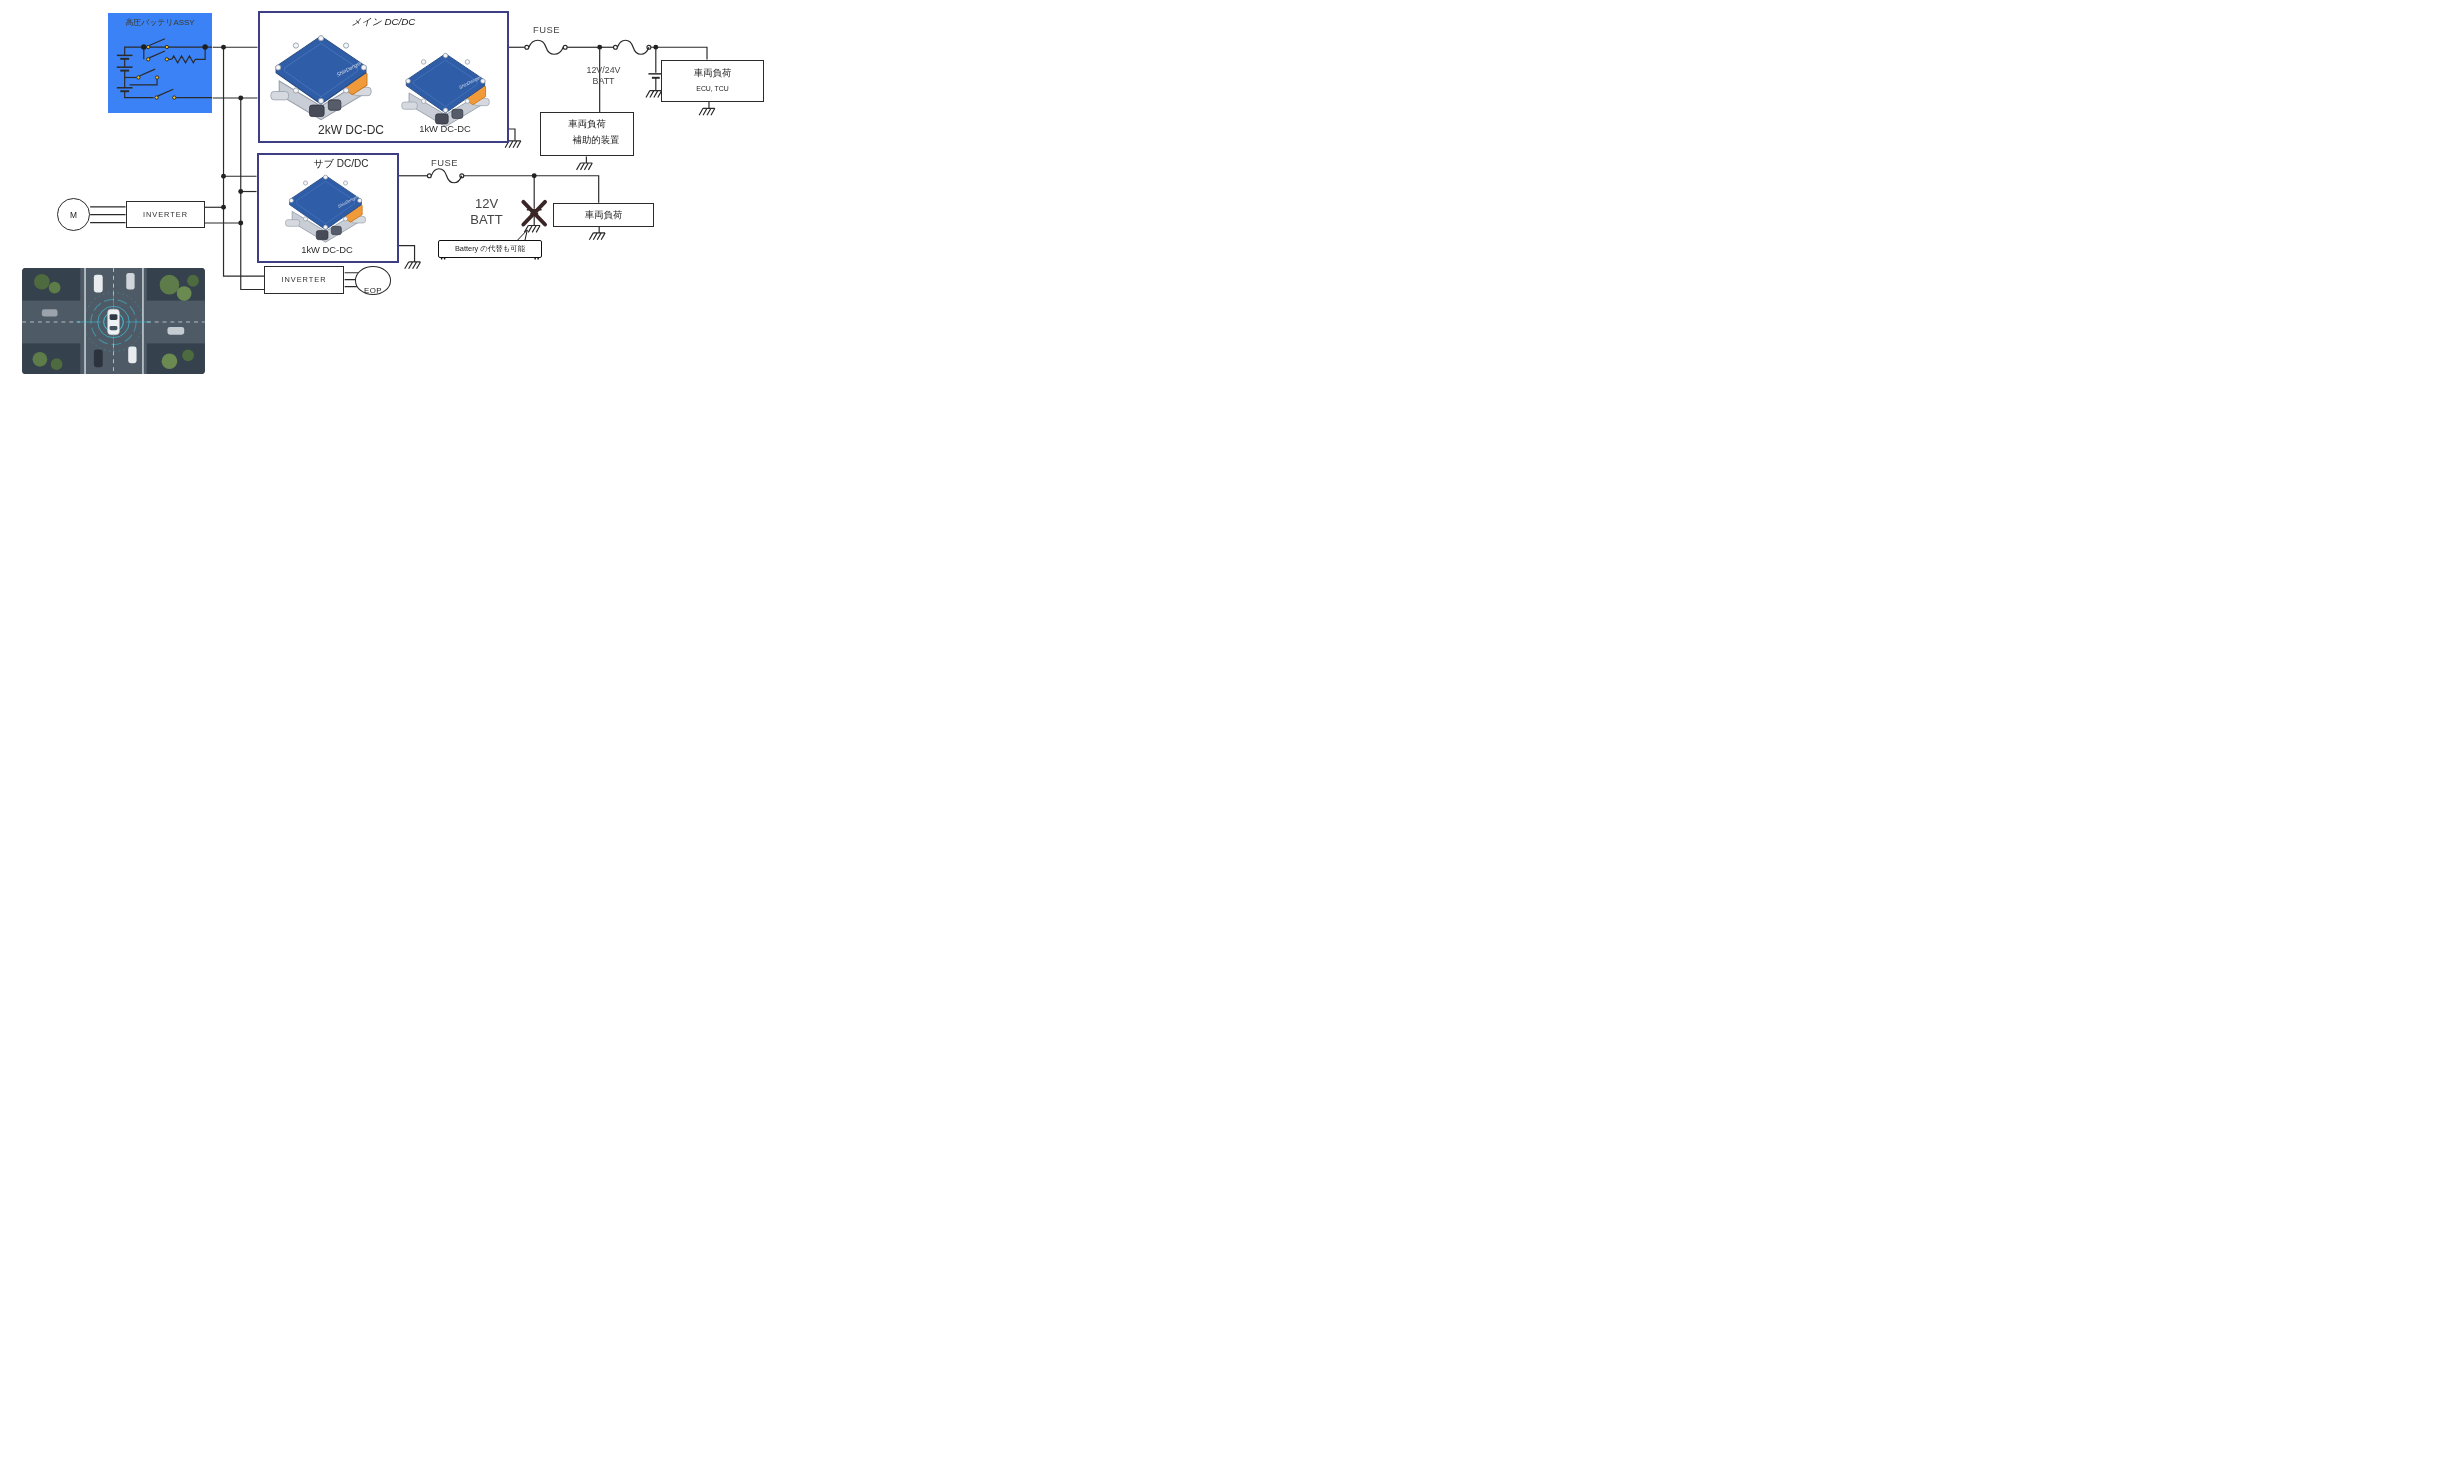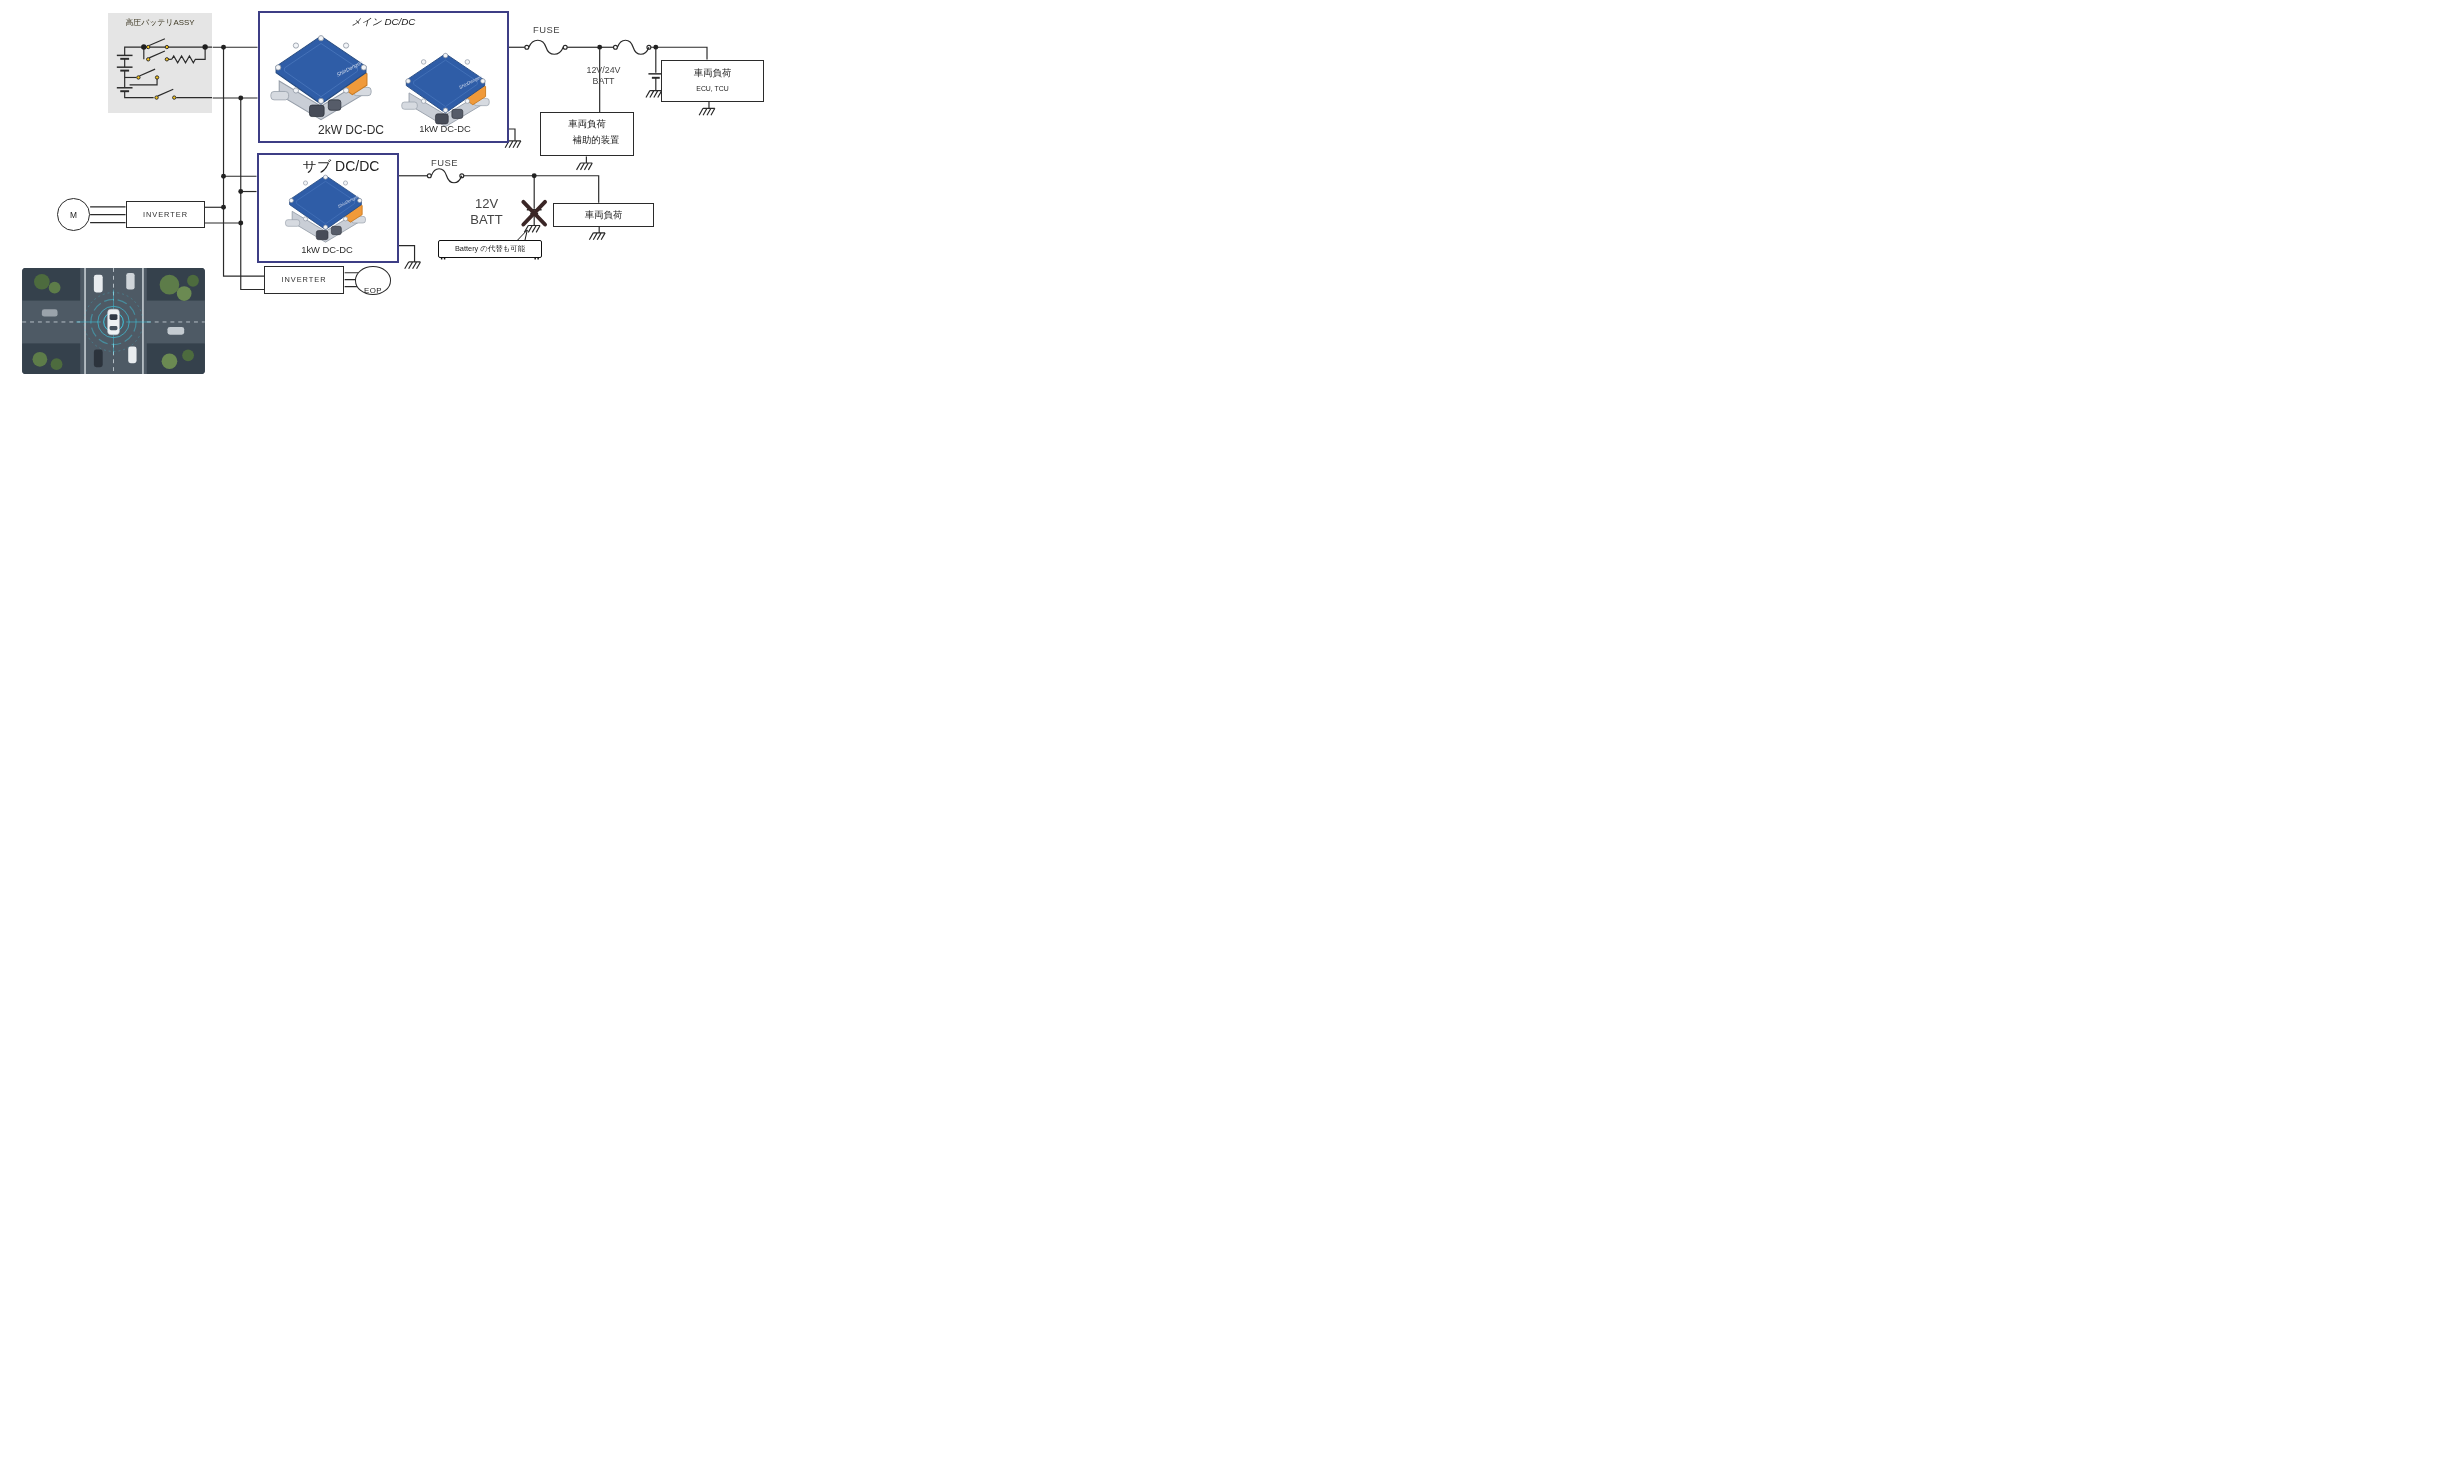--- a/index.html
+++ b/index.html
@@ -133,21 +133,21 @@
       <circle cx="454" cy="421" r="5"></circle>
         <circle cx="489" cy="453" r="5"></circle>
       <circle cx="1218" cy="96" r="5"></circle>
         <circle cx="1332" cy="96" r="5"></circle>
       <circle cx="1085" cy="357" r="5"></circle>
     </g>
 
     <line x1="769" y1="117" x2="748" y2="272" stroke="#222" stroke-width="1.8"></line>
   </svg>
 
-  <div class="box" style="left:108px;top:13.3px;width:104px;height:100px;background:#e5e5e5;border:none;">
+  <div class="box" style="left:108px;top:13.3px;width:104px;height:100px;background:#3b82f6;border:none;">
     <svg width="104" height="100" viewBox="0 0 212 203">
       <g stroke="#2b2b2b" stroke-width="2.4" fill="none">
         <path d="M34,86 V69 H212"></path>
         <line x1="18" y1="86" x2="50" y2="86" stroke-width="3"></line>
         <line x1="25" y1="93" x2="43" y2="93" stroke-width="4"></line>
         <path d="M34,93 V110"></path>
         <line x1="18" y1="110" x2="50" y2="110" stroke-width="3"></line>
         <line x1="25" y1="117" x2="43" y2="117" stroke-width="4"></line>
         <path d="M34,117 V152"></path>
         <line x1="18" y1="152" x2="50" y2="152" stroke-width="3"></line>
@@ -187,21 +187,21 @@
   <svg class="abs prod" style="left:263px;top:32.5px;" width="116" height="94" viewBox="0 0 220 180">
       <use href="#conv"></use>
     </svg>
   <svg class="abs prod" style="left:394px;top:51px;" width="103" height="82" viewBox="0 0 220 180">
       <use href="#conv"></use>
     </svg>
   <div class="lbl" style="left:286px;width:98px;top:123px;font-size:12px;color:#2e2e2e;text-align:right;">2kW DC-DC</div>
   <div class="lbl" style="left:396px;width:98px;top:123px;font-size:9.4px;color:#2e2e2e;">1kW DC-DC</div>
 
   <div class="box navy" style="left:257px;top:153px;width:142px;height:110px;"></div>
-  <div class="lbl" style="left:257px;width:168px;top:158px;font-size:14px;">サブ DC/DC</div>
+  <div class="lbl" style="left:257px;width:168px;top:158px;font-size:10px;">サブ DC/DC</div>
   <svg class="abs prod" style="left:275px;top:173px;" width="101" height="75" viewBox="0 0 220 180">
       <use href="#conv"></use>
     </svg>
   <div class="lbl" style="left:278px;width:98px;top:244px;font-size:9.4px;color:#2e2e2e;">1kW DC-DC</div>
 
   <div class="box plain" style="left:57px;top:198px;width:33px;height:33px;border-radius:50%;"></div>
   <div class="lbl" style="left:57px;width:33px;top:210px;font-size:8.4px;">M</div>
 
   <div class="box plain" style="left:126px;top:201px;width:79px;height:26.6px;"></div>
   <div class="lbl" style="left:126px;width:79px;top:210px;font-size:7.4px;letter-spacing:1px;color:#2e2e2e;">INVERTER</div>

